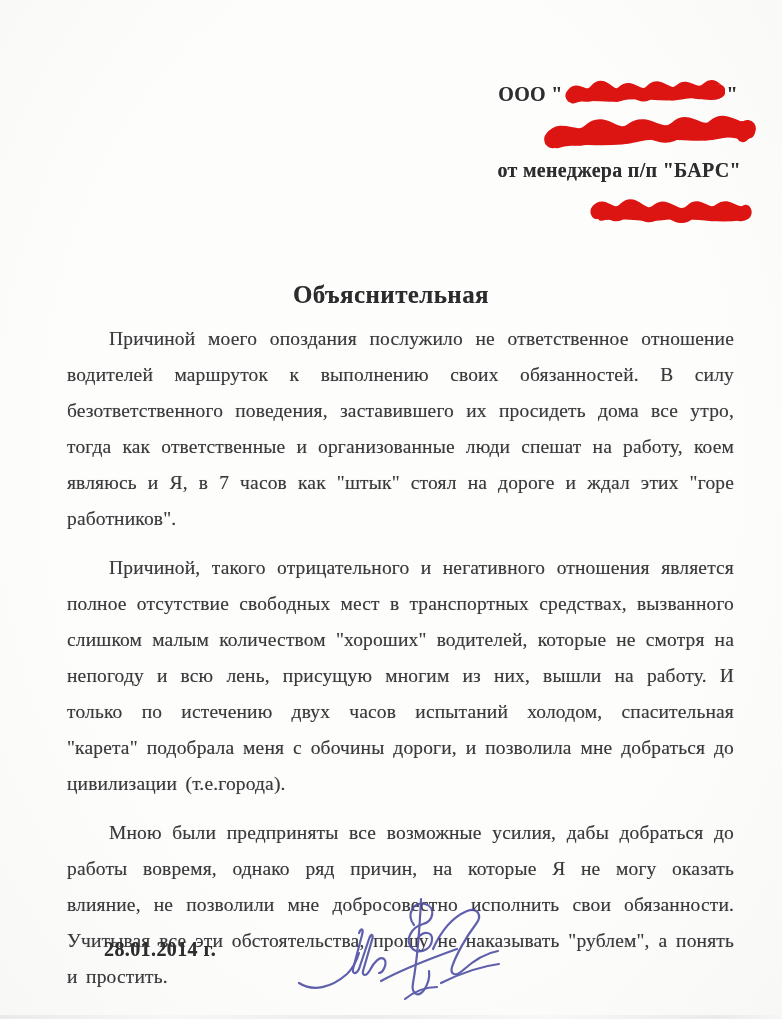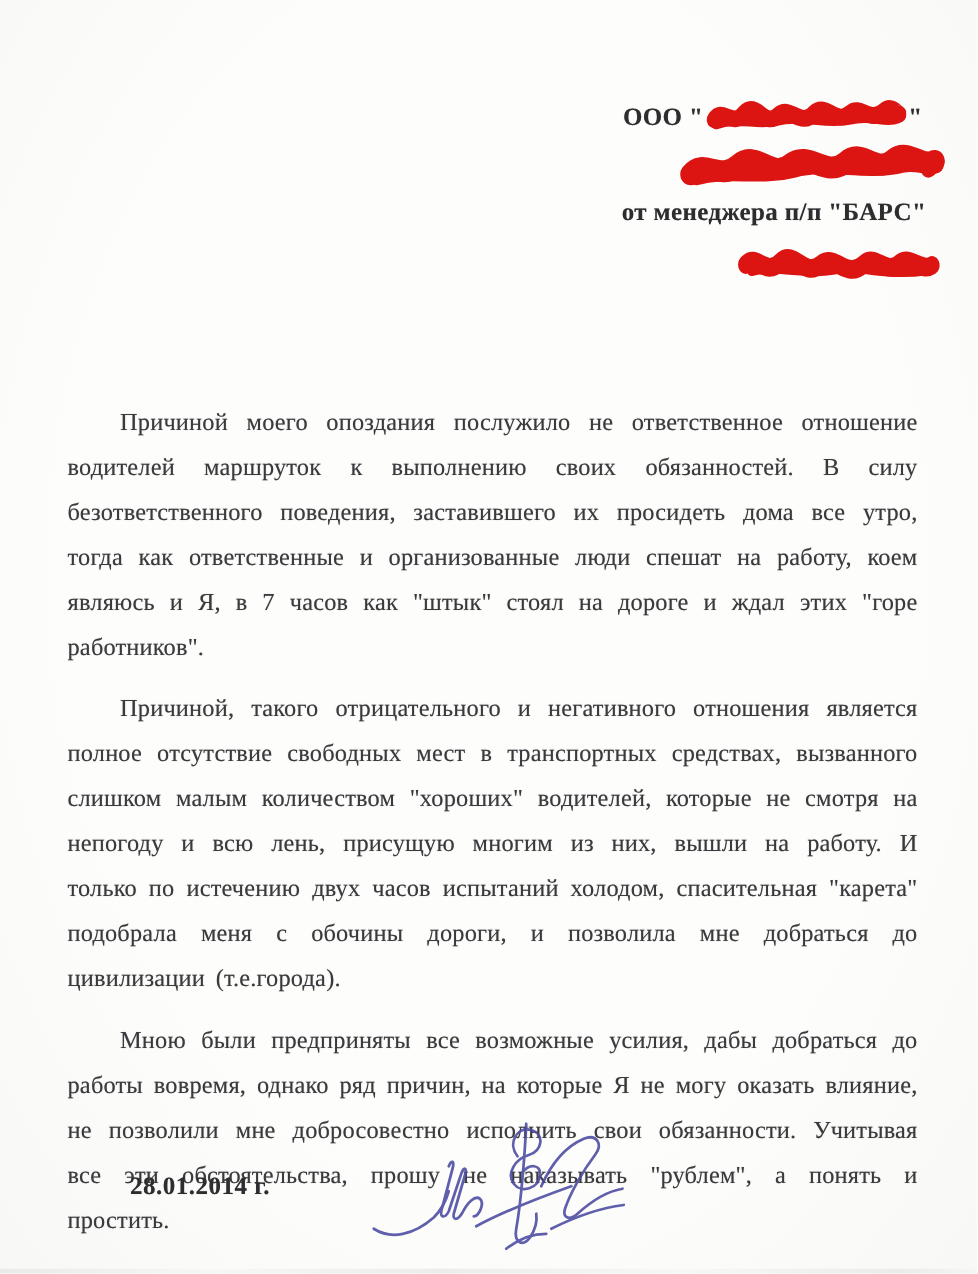--- a/index.html
+++ b/index.html
@@ -36,21 +36,21 @@
     font-size:25px;
     color:#2c2c2e;
     letter-spacing:.4px;
     text-shadow:0 0 .6px rgba(45,45,50,.5);
   }
   #body-text{
     position:absolute;
     top:321px;left:50px;width:684px;
   }
   #body-text p{
-    margin:0 0 13px 4px;
+    margin:0 0 13px 17px;
     font-size:19.5px;
     line-height:36px;
     text-align:justify;
     text-align-last:left;
     text-indent:42px;
     word-spacing:3.5px;
     letter-spacing:.15px;
     color:#3a3a3c;
     text-shadow:0 0 .7px rgba(70,70,75,.5);
   }
@@ -98,20 +98,21 @@
 
   <div id="from-line" class="hdr">от менеджера п/п "БАРС"</div>
 
   <div id="redaction-3" class="scribble-wrap">
     <svg width="162" height="40" viewBox="0 0 200 40" preserveAspectRatio="none">
       <path d="M8,20 C18,10 28,30 42,17 C56,6 66,30 82,18 C96,8 108,30 124,17 C136,7 146,26 160,15 C170,8 182,22 192,16" fill="none" stroke-width="15" stroke-linecap="round" stroke-linejoin="round" stroke="#dc1412"></path>
       <path d="M14,24 C40,18 66,26 94,21 C122,16 150,25 186,19" fill="none" stroke-width="10" stroke-linecap="round" stroke="#dc1412"></path>
     </svg>
   </div>
 
+  <div id="doc-title">Объяснительная</div>
 
   <div id="body-text">
     <p>Причиной моего опоздания послужило не ответственное отношение водителей маршруток к выполнению своих обязанностей. В силу безответственного поведения, заставившего их просидеть дома все утро, тогда как ответственные и организованные люди спешат на работу, коем являюсь и Я, в 7 часов как "штык" стоял на дороге и ждал этих "горе работников".</p>
     <p>Причиной, такого отрицательного и негативного отношения является полное отсутствие свободных мест в транспортных средствах, вызванного слишком малым количеством "хороших" водителей, которые не смотря на непогоду и всю лень, присущую многим из них, вышли на работу. И только по истечению двух часов испытаний холодом, спасительная "карета" подобрала меня с обочины дороги, и позволила мне добраться до цивилизации (т.е.города).</p>
     <p>Мною были предприняты все возможные усилия, дабы добраться до работы вовремя, однако ряд причин, на которые Я не могу оказать влияние, не позволили мне добросовестно исполнить свои обязанности. Учитывая все эти обстоятельства, прошу не наказывать "рублем", а понять и простить.</p>
   </div>
 
   <div id="date-line">28.01.2014 г.</div>
 
   <div id="signature">

